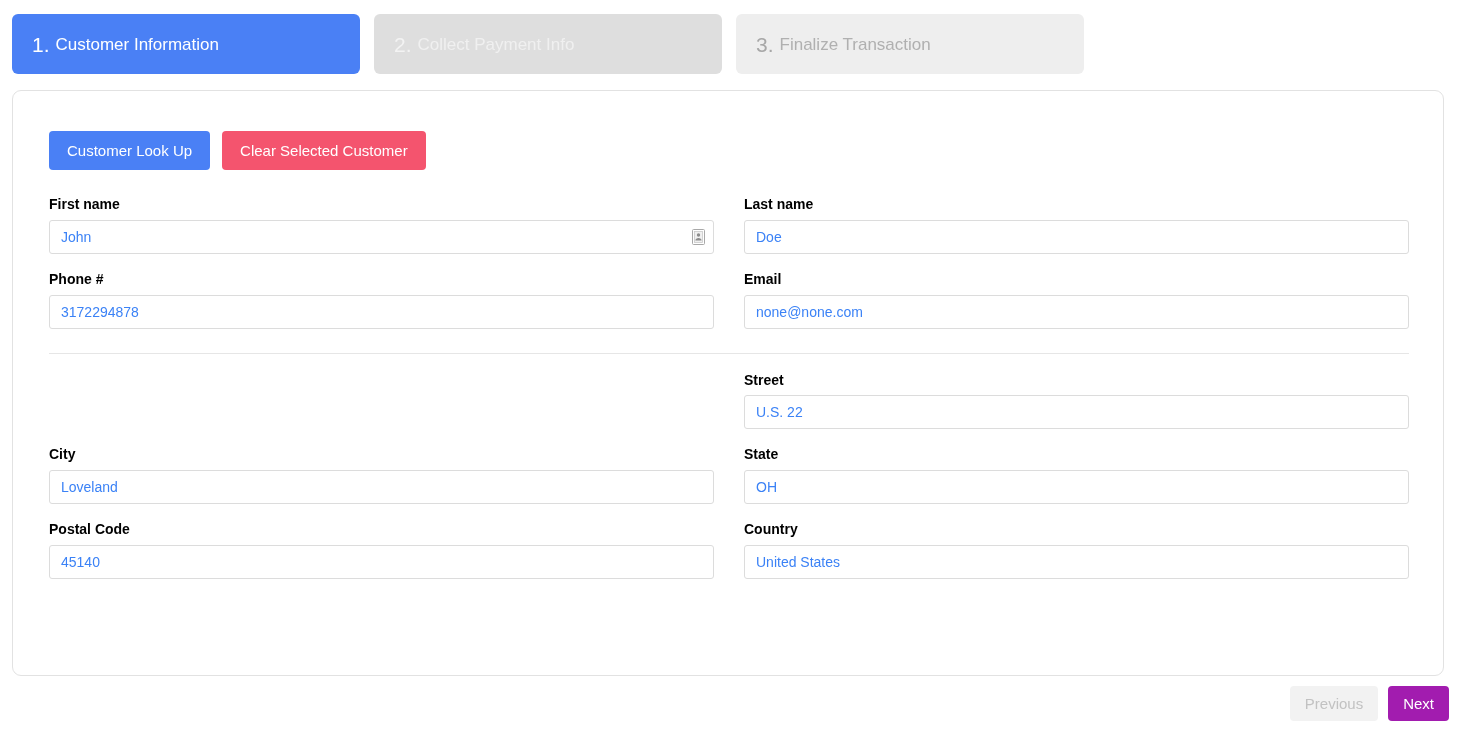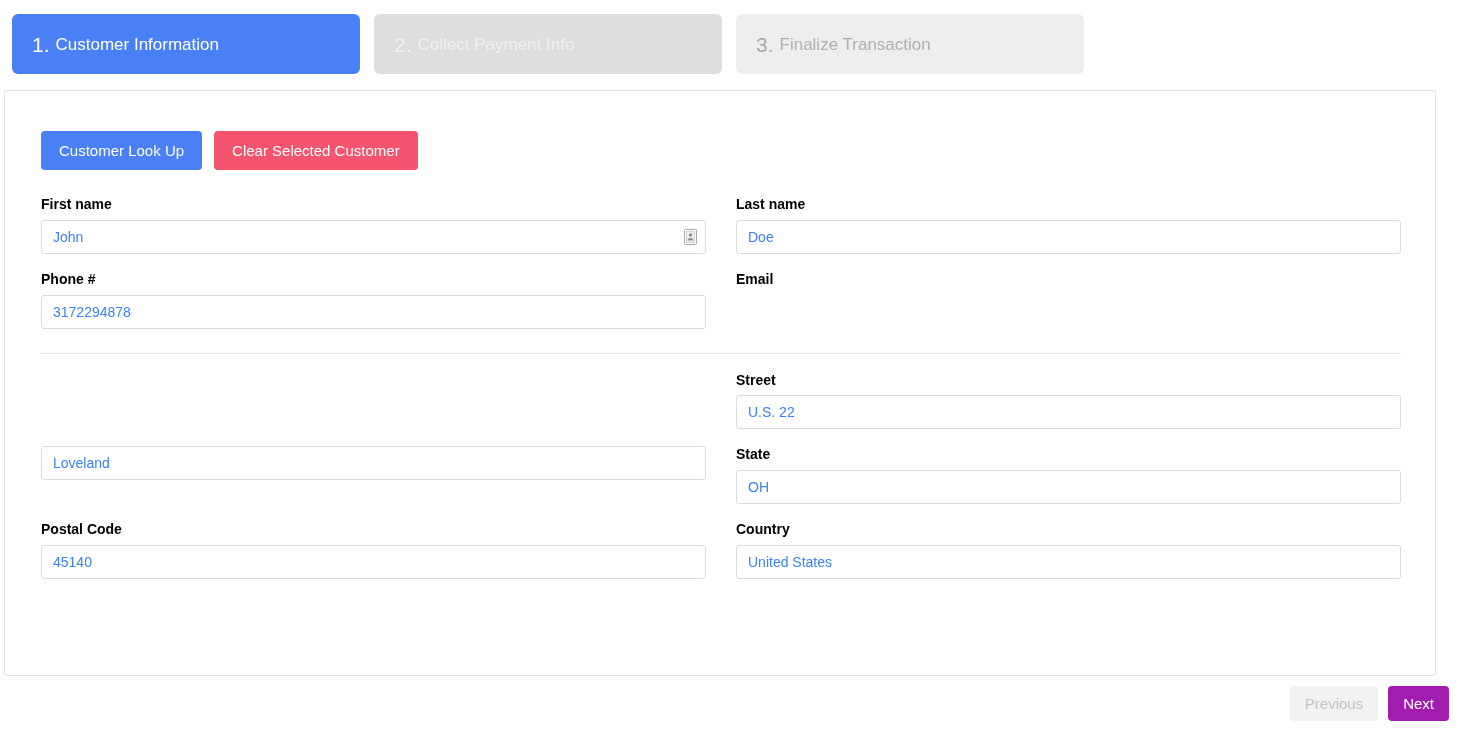--- a/index.html
+++ b/index.html
@@ -56,27 +56,27 @@
   }
   .step-1 .step-num, .step-1 .step-label { color: #ffffff; }
   .step-2 .step-num { color: #f3f3f3; }
   .step-2 .step-label { color: #f0f0f0; }
   .step-3 .step-num { color: #a7a7a7; }
   .step-3 .step-label { color: #b0b0b0; }
 
   
   .card {
     position: absolute;
-    left: 4px;
+    left: 12px;
     top: 90px;
     width: 1432px;
     height: 586px;
     background: #ffffff;
     border: 1px solid #e2e2e2;
-    border-radius: 3px;
+    border-radius: 9px;
   }
 
   .card-inner {
     padding: 40px 36px 0 36px;
   }
 
   
   .actions {
     display: flex;
     gap: 12px;
@@ -231,33 +231,35 @@
           <input class="input" type="text" value="Doe" style="">
         </div>
 
         <div class="field">
           <label class="field-label">Phone #</label>
           <input class="input" type="text" value="3172294878" style="">
         </div>
 
         <div class="field">
           <label class="field-label">Email</label>
+          <input class="input" type="text" value="none@none.com" style="">
         </div>
 
         <div class="divider"></div>
 
         <div></div>
 
 
         <div class="field">
           <label class="field-label">Street</label>
           <input class="input" type="text" value="U.S. 22" style="">
         </div>
 
         <div class="field">
+          <label class="field-label">City</label>
           <input class="input" type="text" value="Loveland" style="">
         </div>
 
         <div class="field">
           <label class="field-label">State</label>
           <input class="input" type="text" value="OH" style="">
         </div>
 
         <div class="field">
           <label class="field-label">Postal Code</label>

